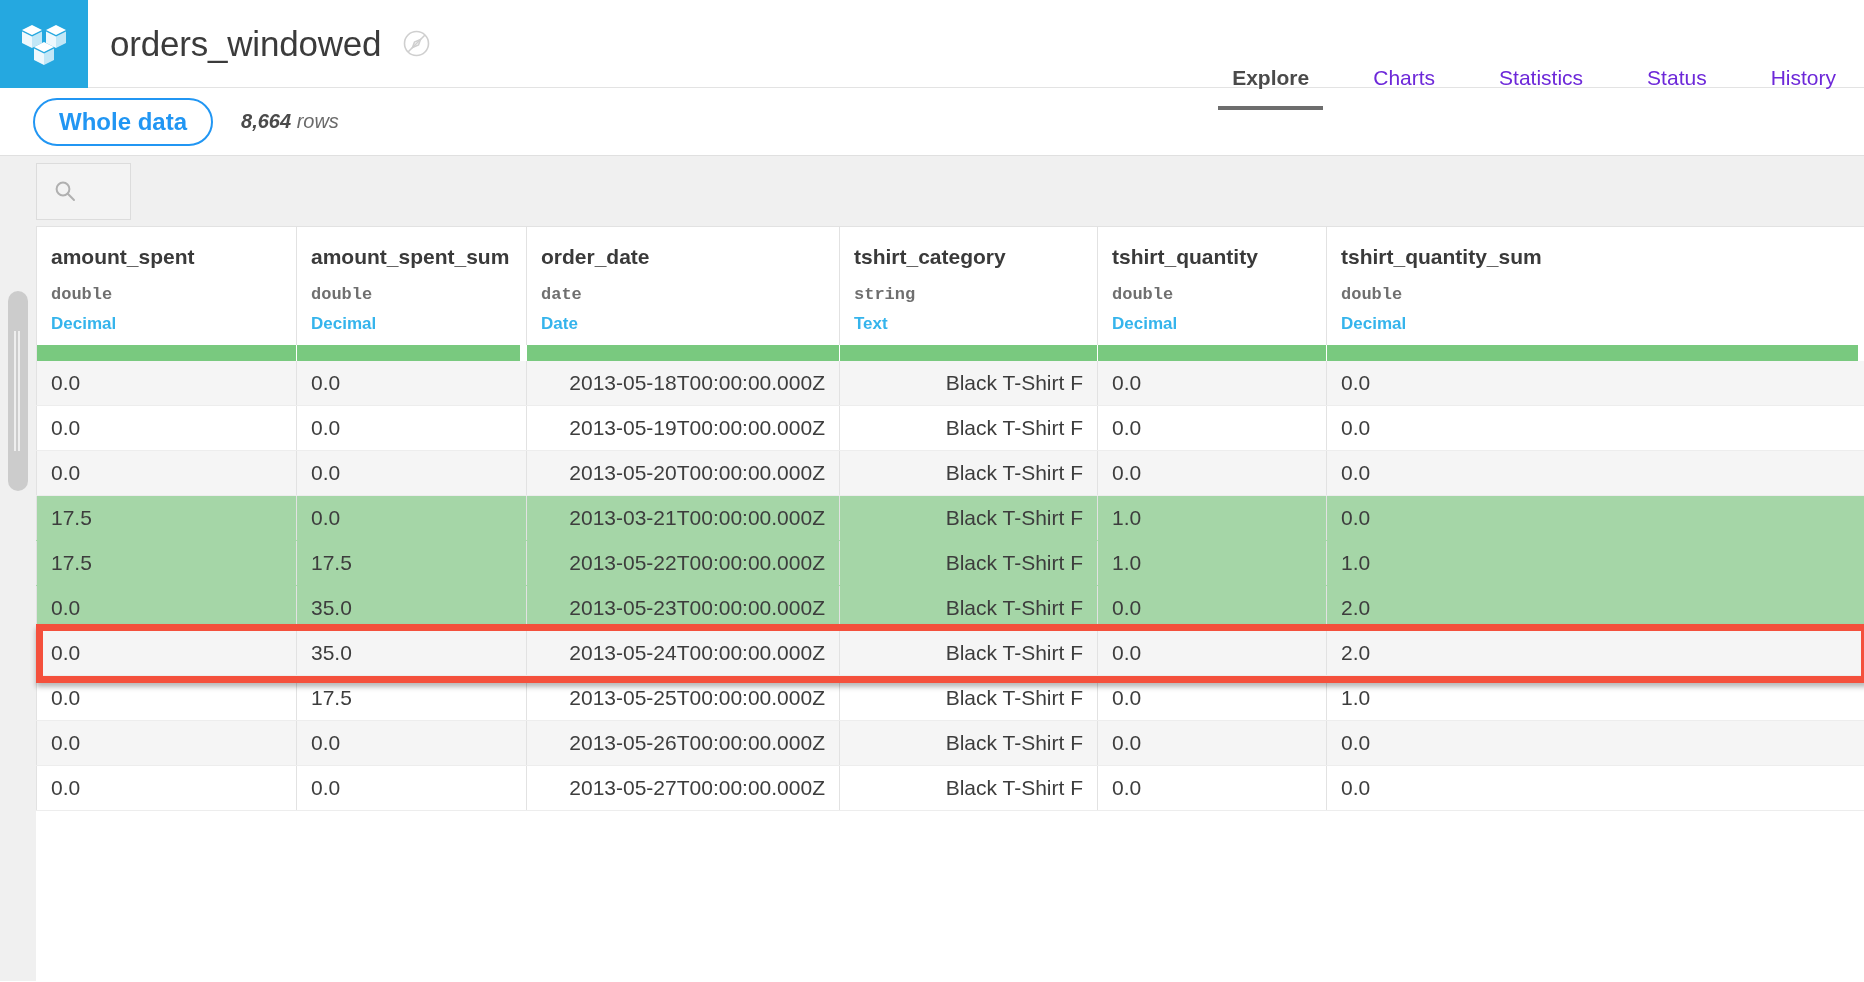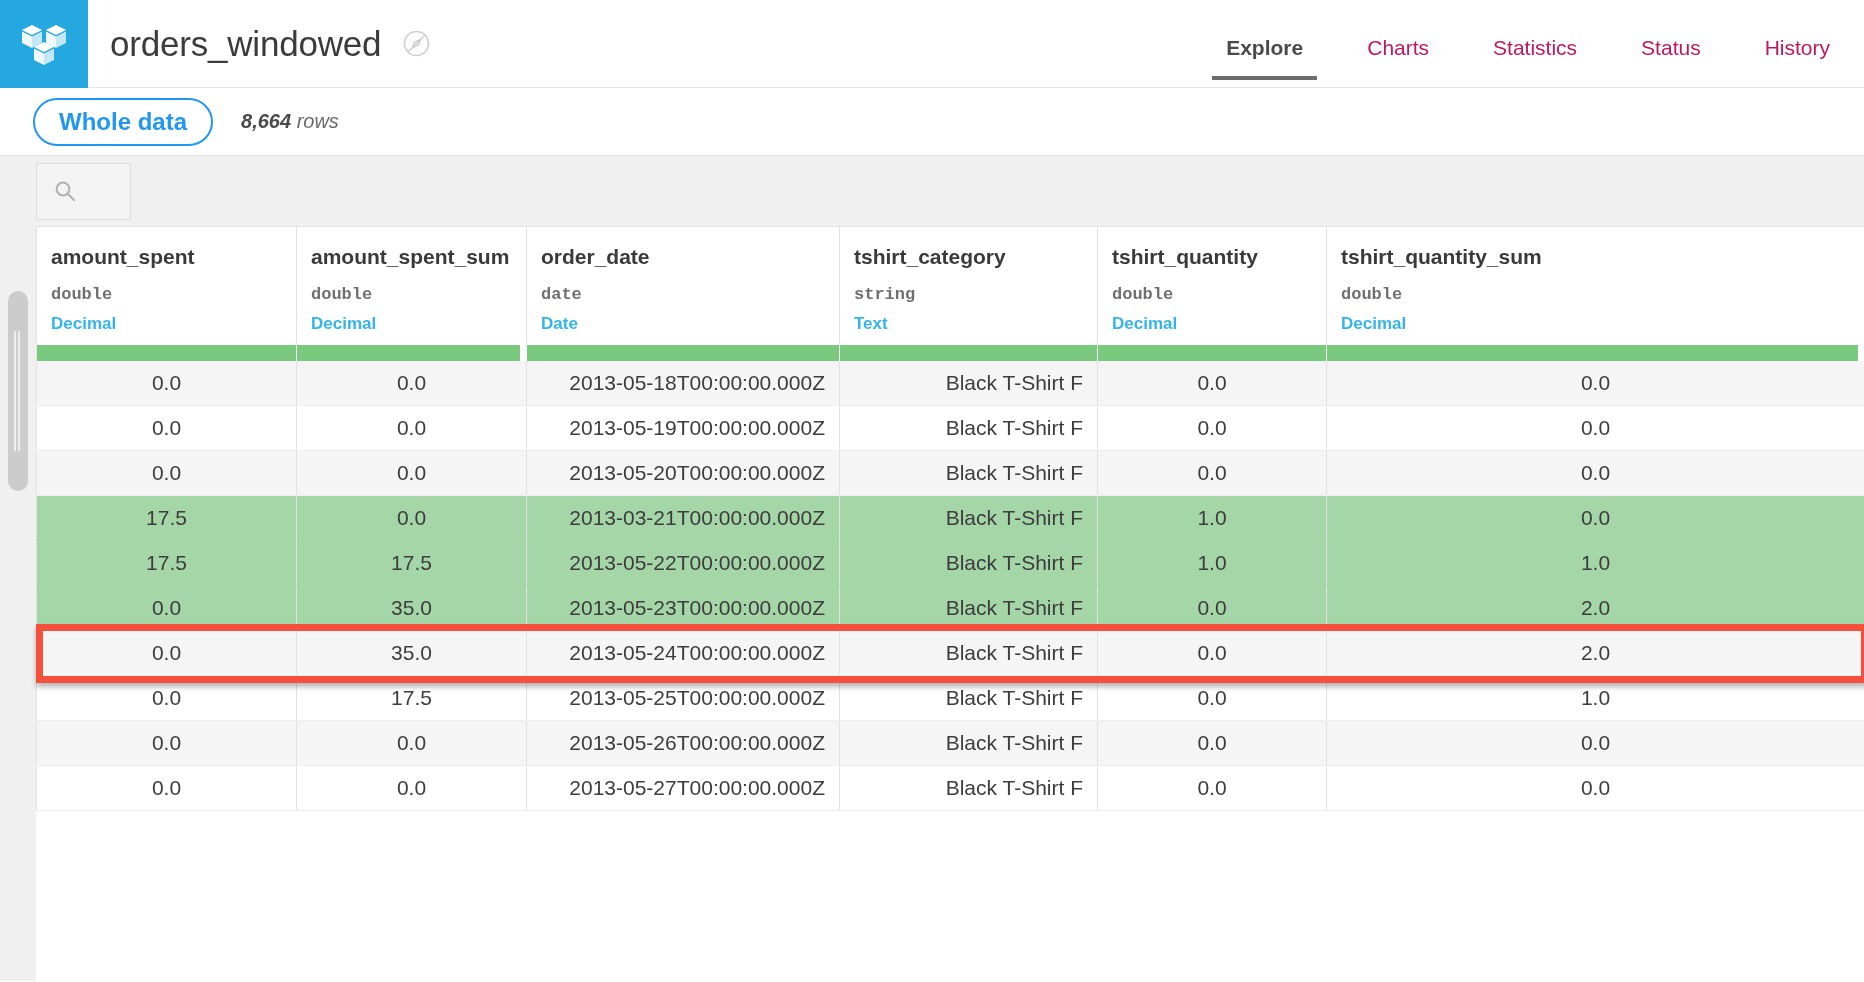--- a/index.html
+++ b/index.html
@@ -45,25 +45,26 @@
     width: 27px; height: 27px;
     display: inline-block;
   }
   .compass-icon svg { display: block; }
 
   .tabs {
     margin-left: auto;
     display: flex;
     align-items: flex-end;
     height: 80px;
-    padding-right: 6px;
+    padding-right: 0px;
+    margin-top: 30px;
   }
   .tab {
     font-size: 21px;
-    color: #be185d;
+    color: #6d28d9;
     padding: 0 0 20px 0;
     margin: 0 32px;
     position: relative;
     cursor: pointer;
     white-space: nowrap;
   }
   .tab:last-child { margin-right: 28px; }
   .tab.active {
     color: #4a4a4a;
     font-weight: bold;
@@ -191,21 +192,21 @@
   td.dcell {
     border-right: 1px solid #e2e2e2;
     border-bottom: 1px solid #ededed;
     font-size: 21px;
     color: #3d3d3d;
     height: 45px;
     padding: 0 14px;
     white-space: nowrap;
     overflow: hidden;
   }
-  td.dcell.num { text-align: center; }
+  td.dcell.num { text-align: left; }
   td.dcell.txt { text-align: right; }
   td.dcell:first-child { border-left: 1px solid #e2e2e2; }
 
   tr.r-odd td.dcell { background: #f5f5f5; }
   tr.r-even td.dcell { background: #ffffff; }
   tr.r-green td.dcell { background: #a5d6a7; border-bottom-color: #a5d6a7; }
   tr.r-green.grp-start td.dcell { border-top: none; }
 
   
   .redbox {

